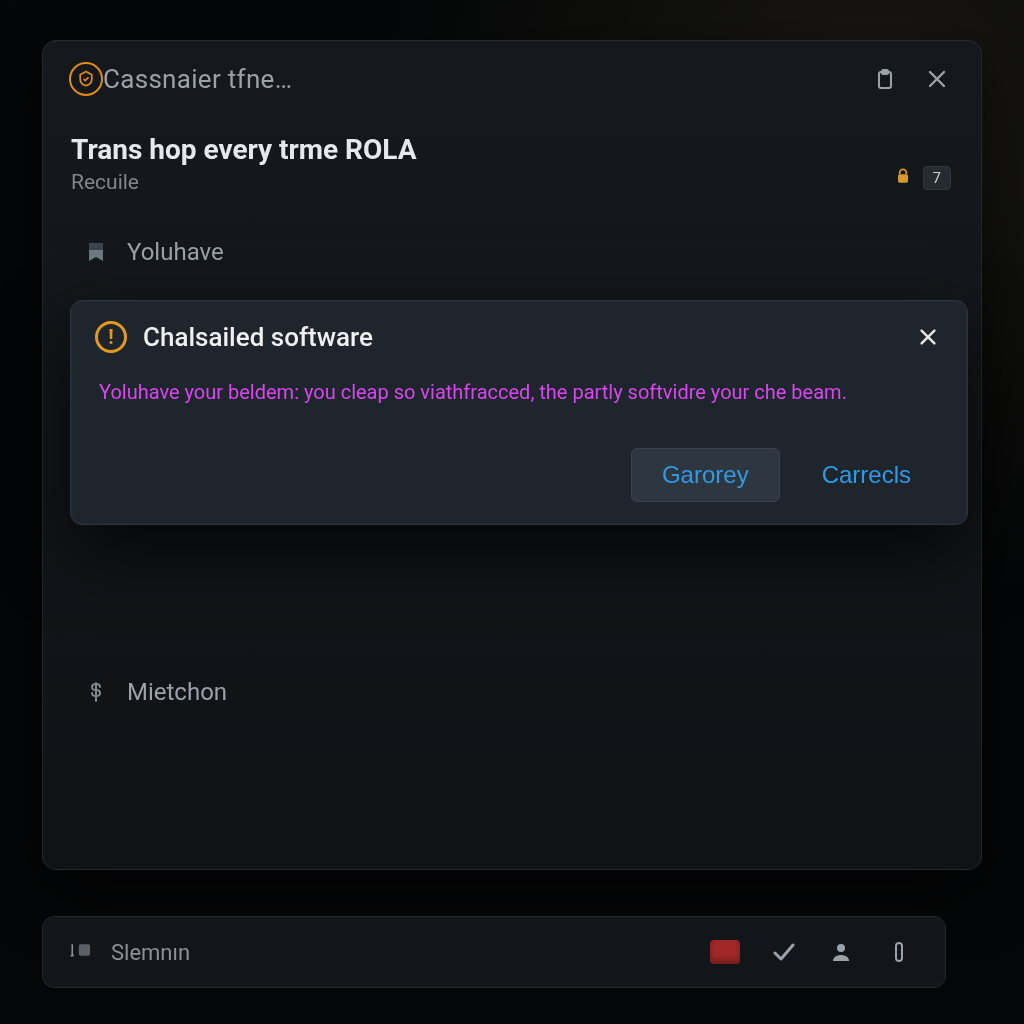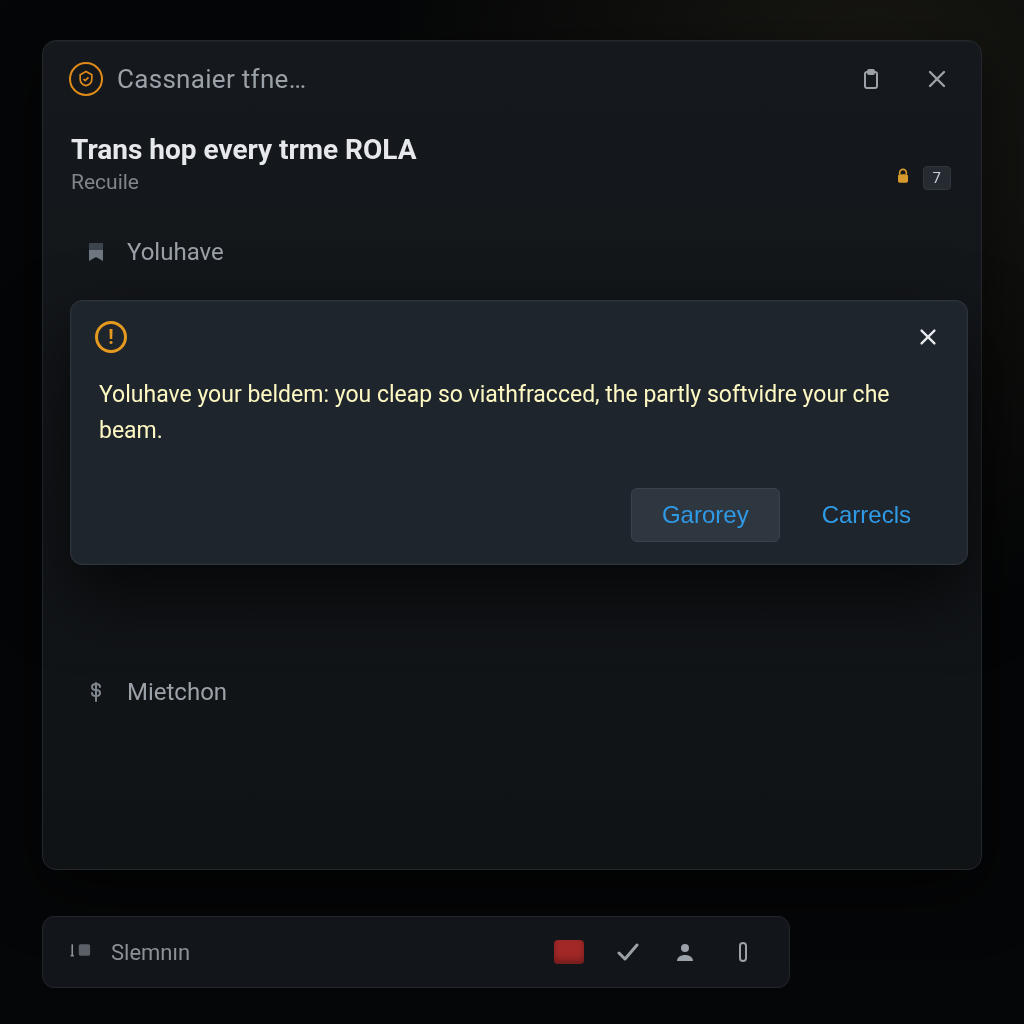--- a/index.html
+++ b/index.html
@@ -7,21 +7,21 @@
   .stage { position:relative; width:1024px; height:1024px; background: radial-gradient(ellipse at 85% 10%, rgba(255,230,160,0.08), transparent 40%), #050607; }
 
   
   .panel {
     position:absolute; left:42px; top:40px; width:940px; height:830px;
     background: linear-gradient(180deg,#15181c 0%, #101316 100%);
     border:1px solid #24282d; border-radius:14px;
     box-shadow: 0 20px 60px rgba(0,0,0,0.6), inset 0 1px 0 rgba(255,255,255,0.03);
   }
   .panel-header {
-    display:flex; align-items:center; padding:20px 26px; gap:14px;
+    display:flex; align-items:center; padding:20px 26px; 
   }
   .brand-icon {
     width:34px; height:34px; border-radius:50%;
     border:2px solid #e08a1a; position:relative; flex:0 0 auto;
     display:flex; align-items:center; justify-content:center;
   }
   .brand-icon svg { width:20px; height:20px; }
   .panel-title { color:#9aa1a8; font-size:26px; letter-spacing:0.3px; }
   .panel-header .spacer { flex:1; }
   .hdr-btn {
@@ -57,31 +57,31 @@
   .dialog-head { display:flex; align-items:center; padding:20px 24px 6px 24px; gap:16px; }
   .warn-icon {
     width:32px; height:32px; border-radius:50%; border:3px solid #e59a1f;
     display:flex; align-items:center; justify-content:center; color:#e59a1f; flex:0 0 auto;
     font-weight:700; font-size:20px;
   }
   .dialog-title { color:#eef0f2; font-size:26px; font-weight:500; }
   .dialog-head .spacer { flex:1; }
   .dialog-close { width:30px; height:30px; color:#e6e8eb; display:flex; align-items:center; justify-content:center; }
   .dialog-close svg { width:22px; height:22px; }
-  .dialog-body { padding: 18px 28px 6px 28px; color:#fef9c3; font-size:23px; line-height:1.55; }
+  .dialog-body { padding: 18px 28px 6px 28px; color:#d946ef; font-size:20px; line-height:1.55; }
   .dialog-body p { margin-bottom:22px; }
   .dialog-actions { display:flex; justify-content:flex-end; gap:12px; padding:12px 26px 22px 26px; align-items:center; }
   .btn {
     font-size:24px; padding:12px 30px; border-radius:6px; color:#2f9ae6; background:transparent; border:none;
   }
   .btn.primary { background:#2e3640; border:1px solid #3a424c; }
 
   
   .bottombar {
-    position:absolute; left:42px; bottom:36px; width:748px; height:72px;
+    position:absolute; left:42px; bottom:36px; width:904px; height:72px;
     background:#121519; border:1px solid #22262b; border-radius:12px;
     display:flex; align-items:center; padding:0 26px; gap:18px;
   }
   .bb-left { display:flex; align-items:center; gap:16px; color:#8b9197; font-size:22px; }
   .bb-left .num-icon svg { width:26px; height:26px; }
   .bottombar .spacer { flex:1; }
   .bb-icon { width:40px; height:40px; display:flex; align-items:center; justify-content:center; color:#9aa1a8; border-radius:6px; }
   .bb-icon svg { width:24px; height:24px; }
   .red-card { width:30px; height:24px; background:#a22828; border-radius:4px; box-shadow: inset 0 -4px 6px rgba(0,0,0,0.3); }
 
@@ -154,20 +154,21 @@
           </svg>
       </span>
       <span class="count-badge">7</span>
     </div>
 
   </div>
 
   <div class="dialog">
     <div class="dialog-head">
       <div class="warn-icon">!</div>
+      <div class="dialog-title">Chalsailed software</div>
       <div class="spacer"></div>
       <div class="dialog-close">
         <svg viewBox="0 0 24 24" stroke="currentColor" stroke-width="2.6" stroke-linecap="round">
           <line x1="5" y1="5" x2="19" y2="19"></line>
             <line x1="19" y1="5" x2="5" y2="19"></line>
         </svg>
       </div>
     </div>
     <div class="dialog-body">
       <p>Yoluhave your beldem: you cleap so viathfracced, the partly softvidre your che beam.</p>

